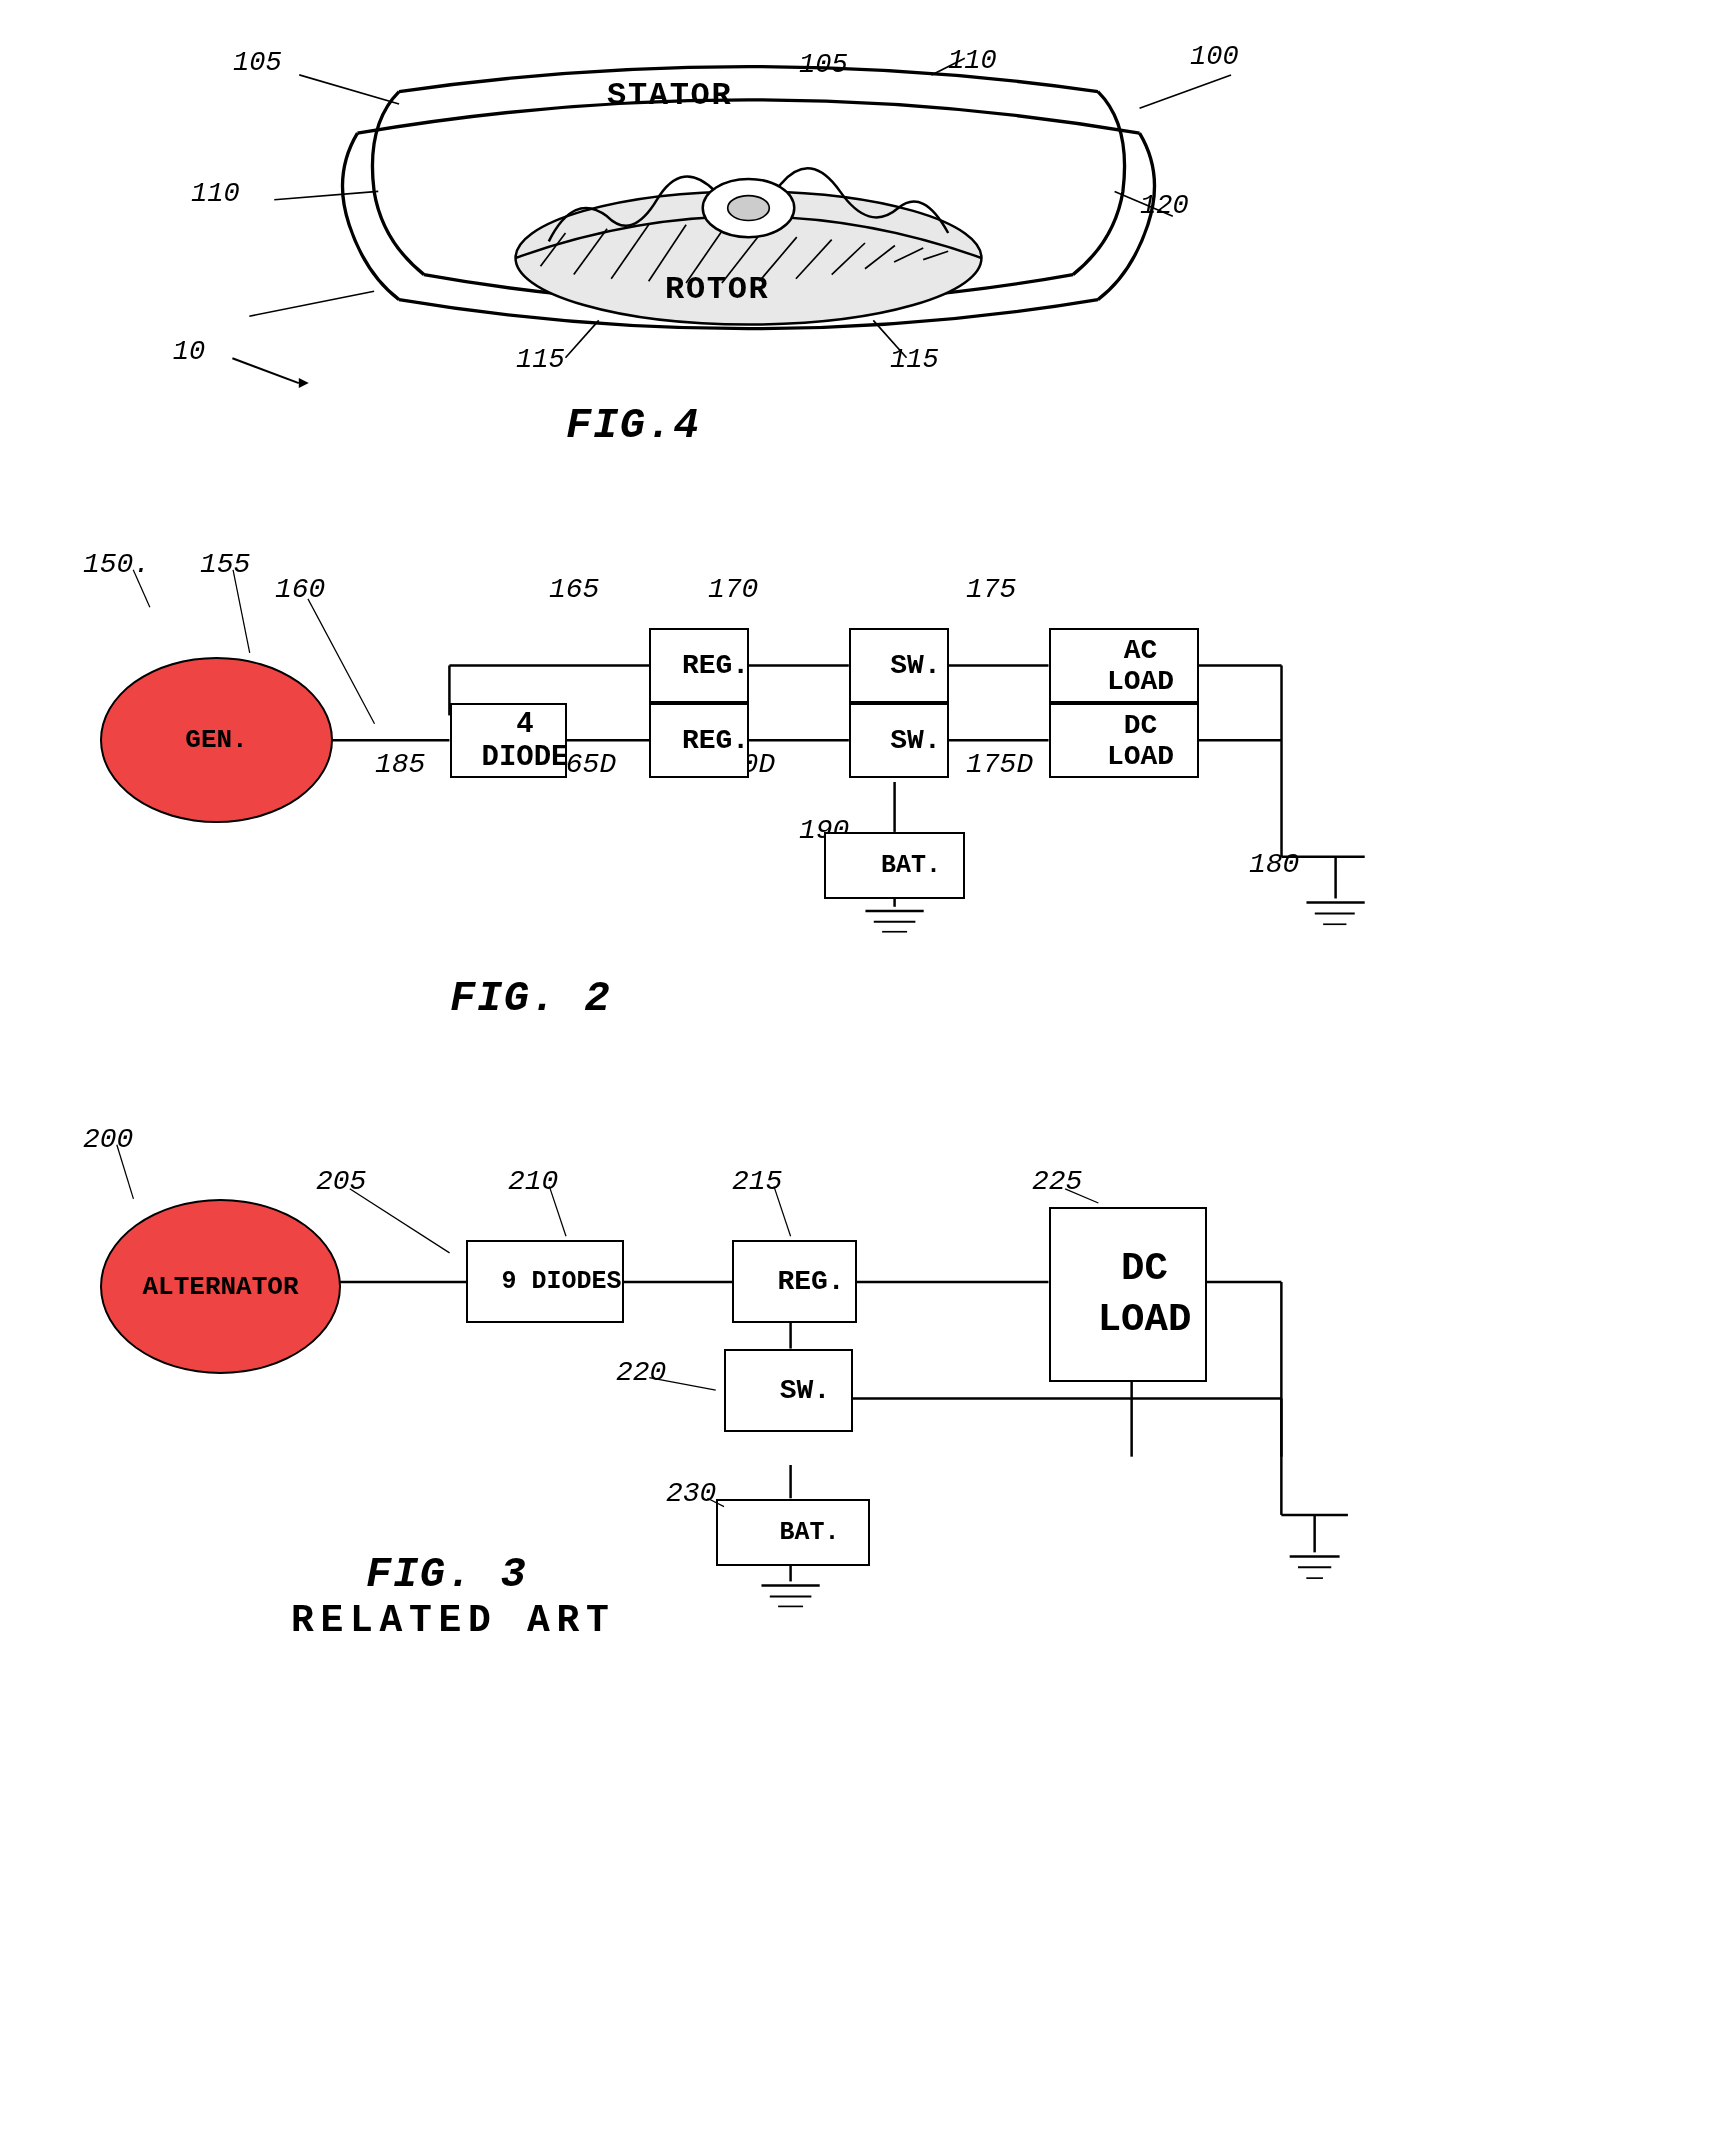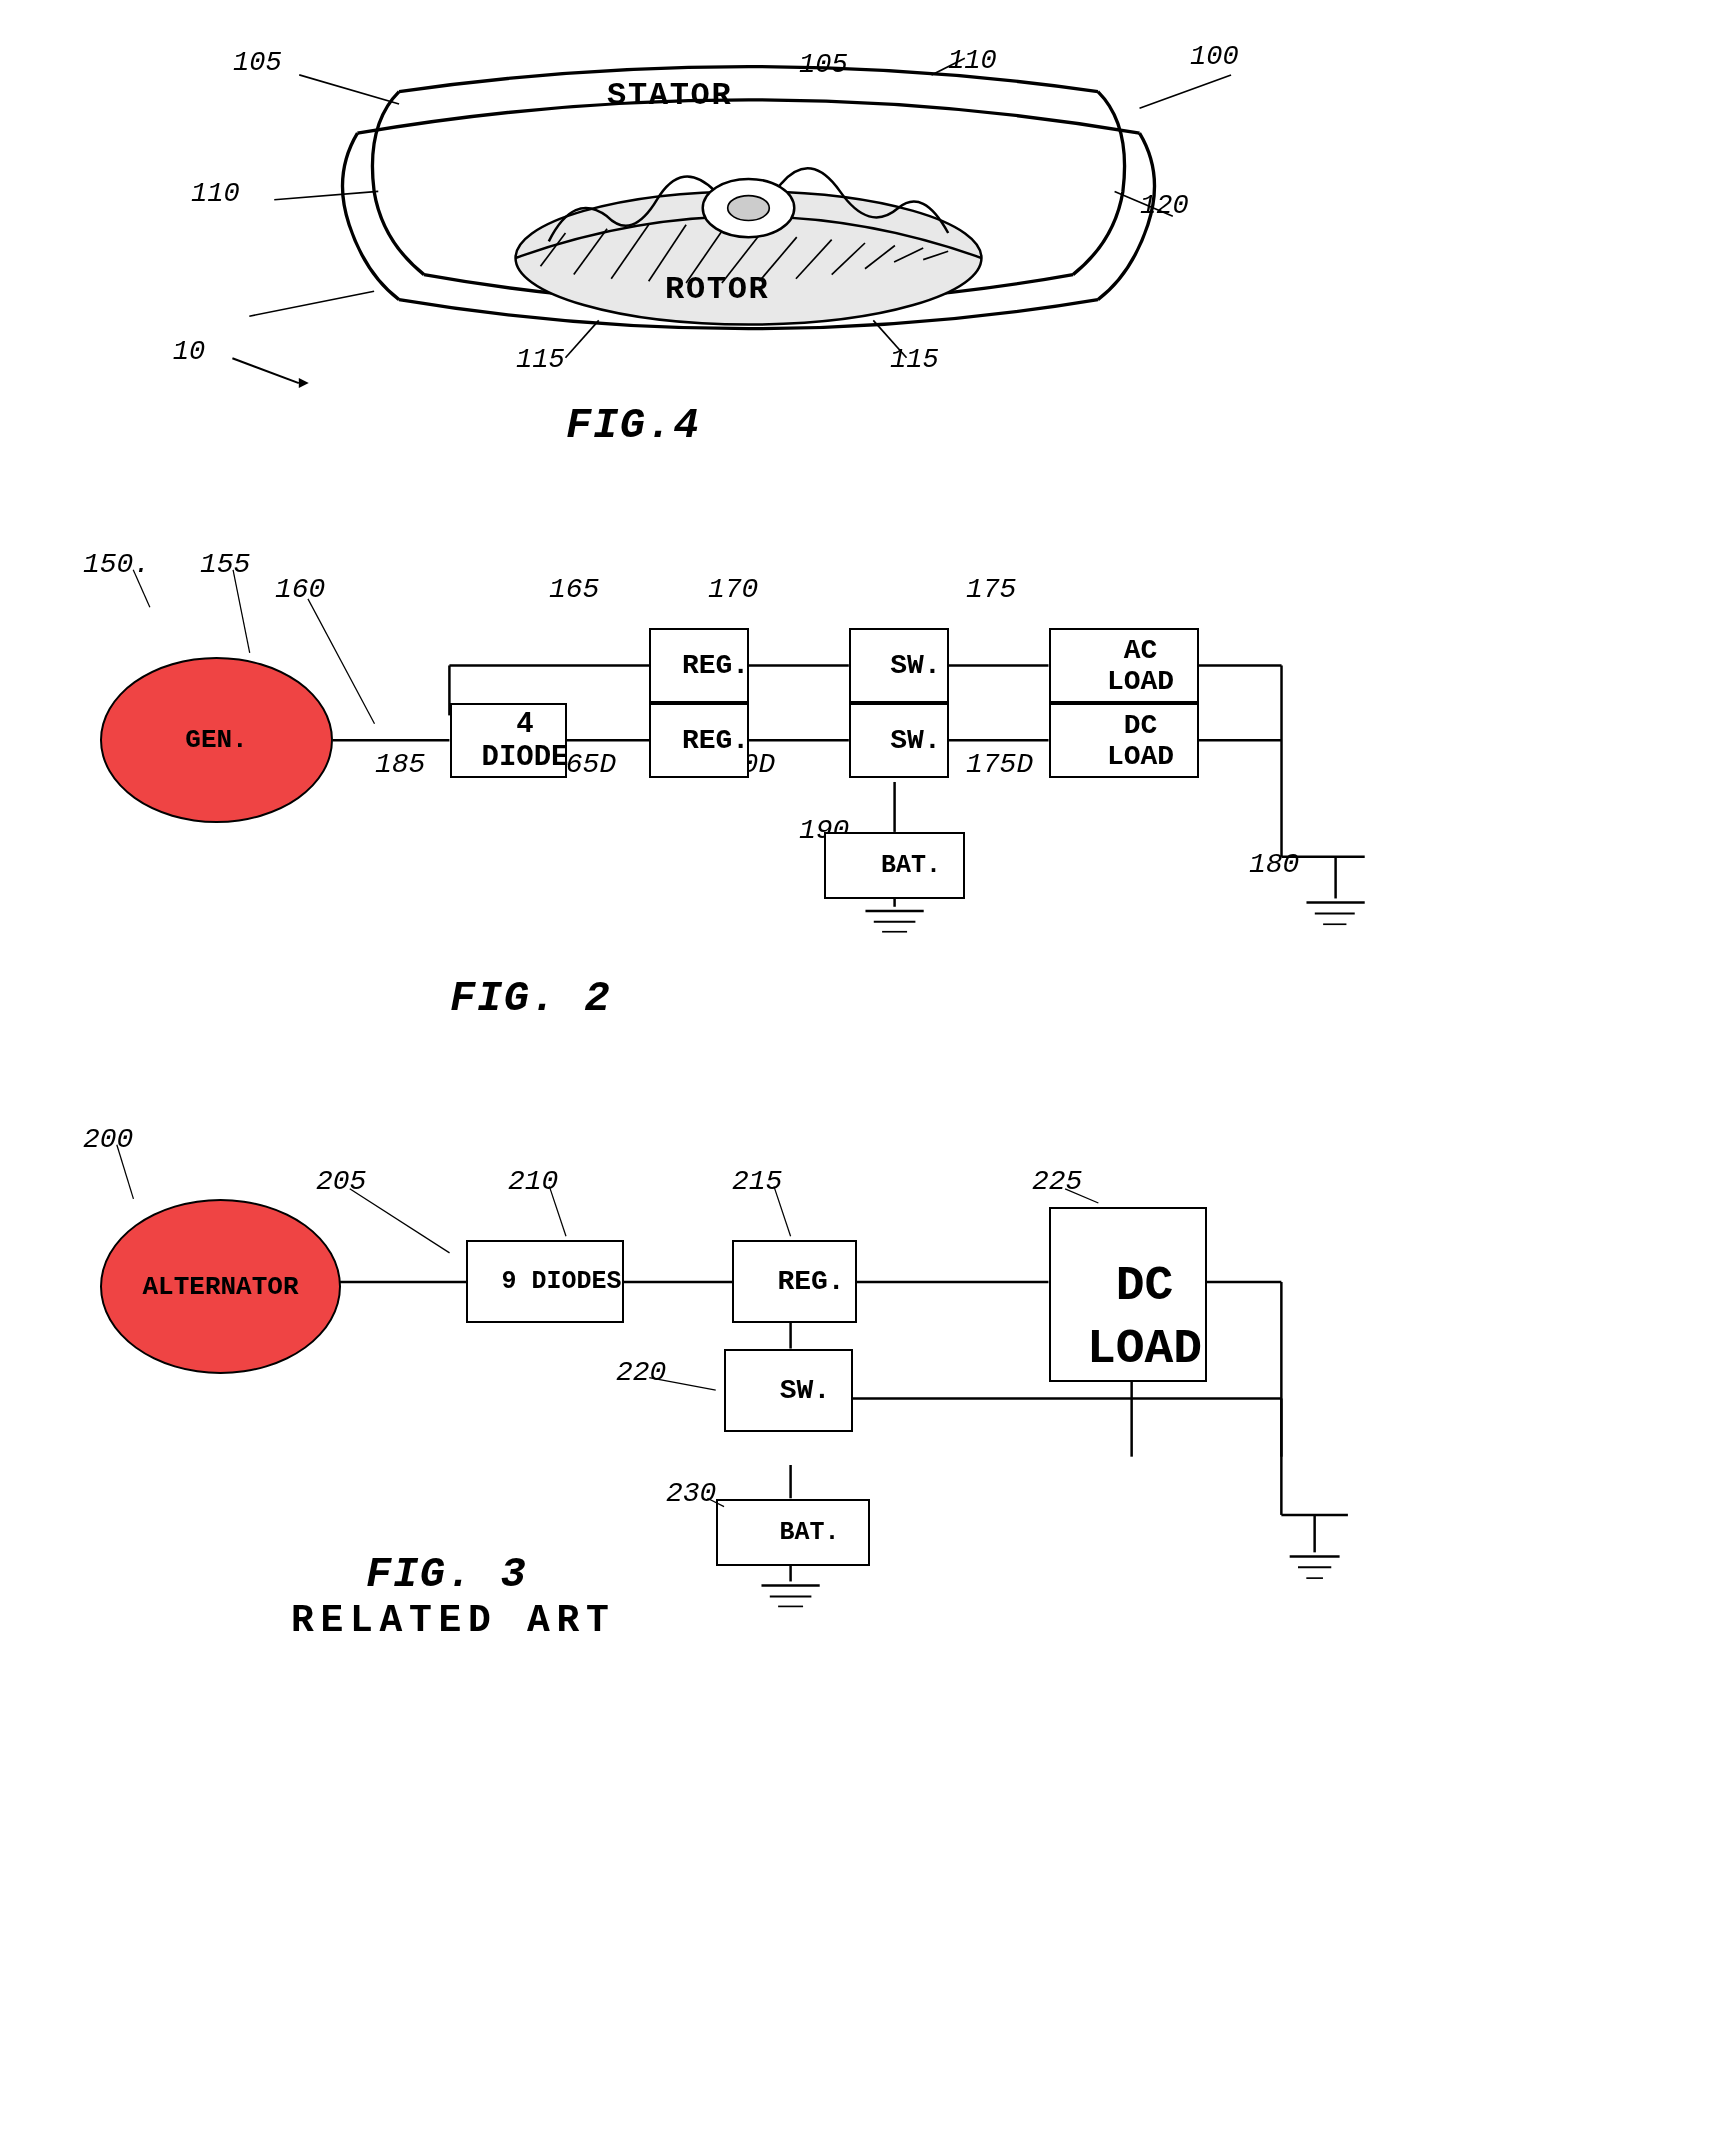--- a/index.html
+++ b/index.html
@@ -332,21 +332,21 @@
     </div>
 
     <div class="box" style="top:141px; left:682px; width:125px; height:83px;">
       <span>REG.</span>
     </div>
 
     <div class="box" style="top:250px; left:674px; width:129px; height:83px;">
       <span>SW.</span>
     </div>
 
-    <div class="box" style="top:108px; left:999px; width:158px; height:175px; font-size:48px; line-height:1.3;align-items:flex-end;">
+    <div class="box" style="top:108px; left:999px; width:158px; height:175px; font-size:39px; line-height:1.3;">
       <span style="white-space:pre-line;">DC
 LOAD</span>
     </div>
 
     <div class="box" style="top:400px; left:666px; width:154px; height:67px; font-size:25px;">
       <span>BAT.</span>
     </div>
 
     <div style="position:absolute; bottom:83px; left:316px;" class="diagram-label">FIG. 3</div>
 

